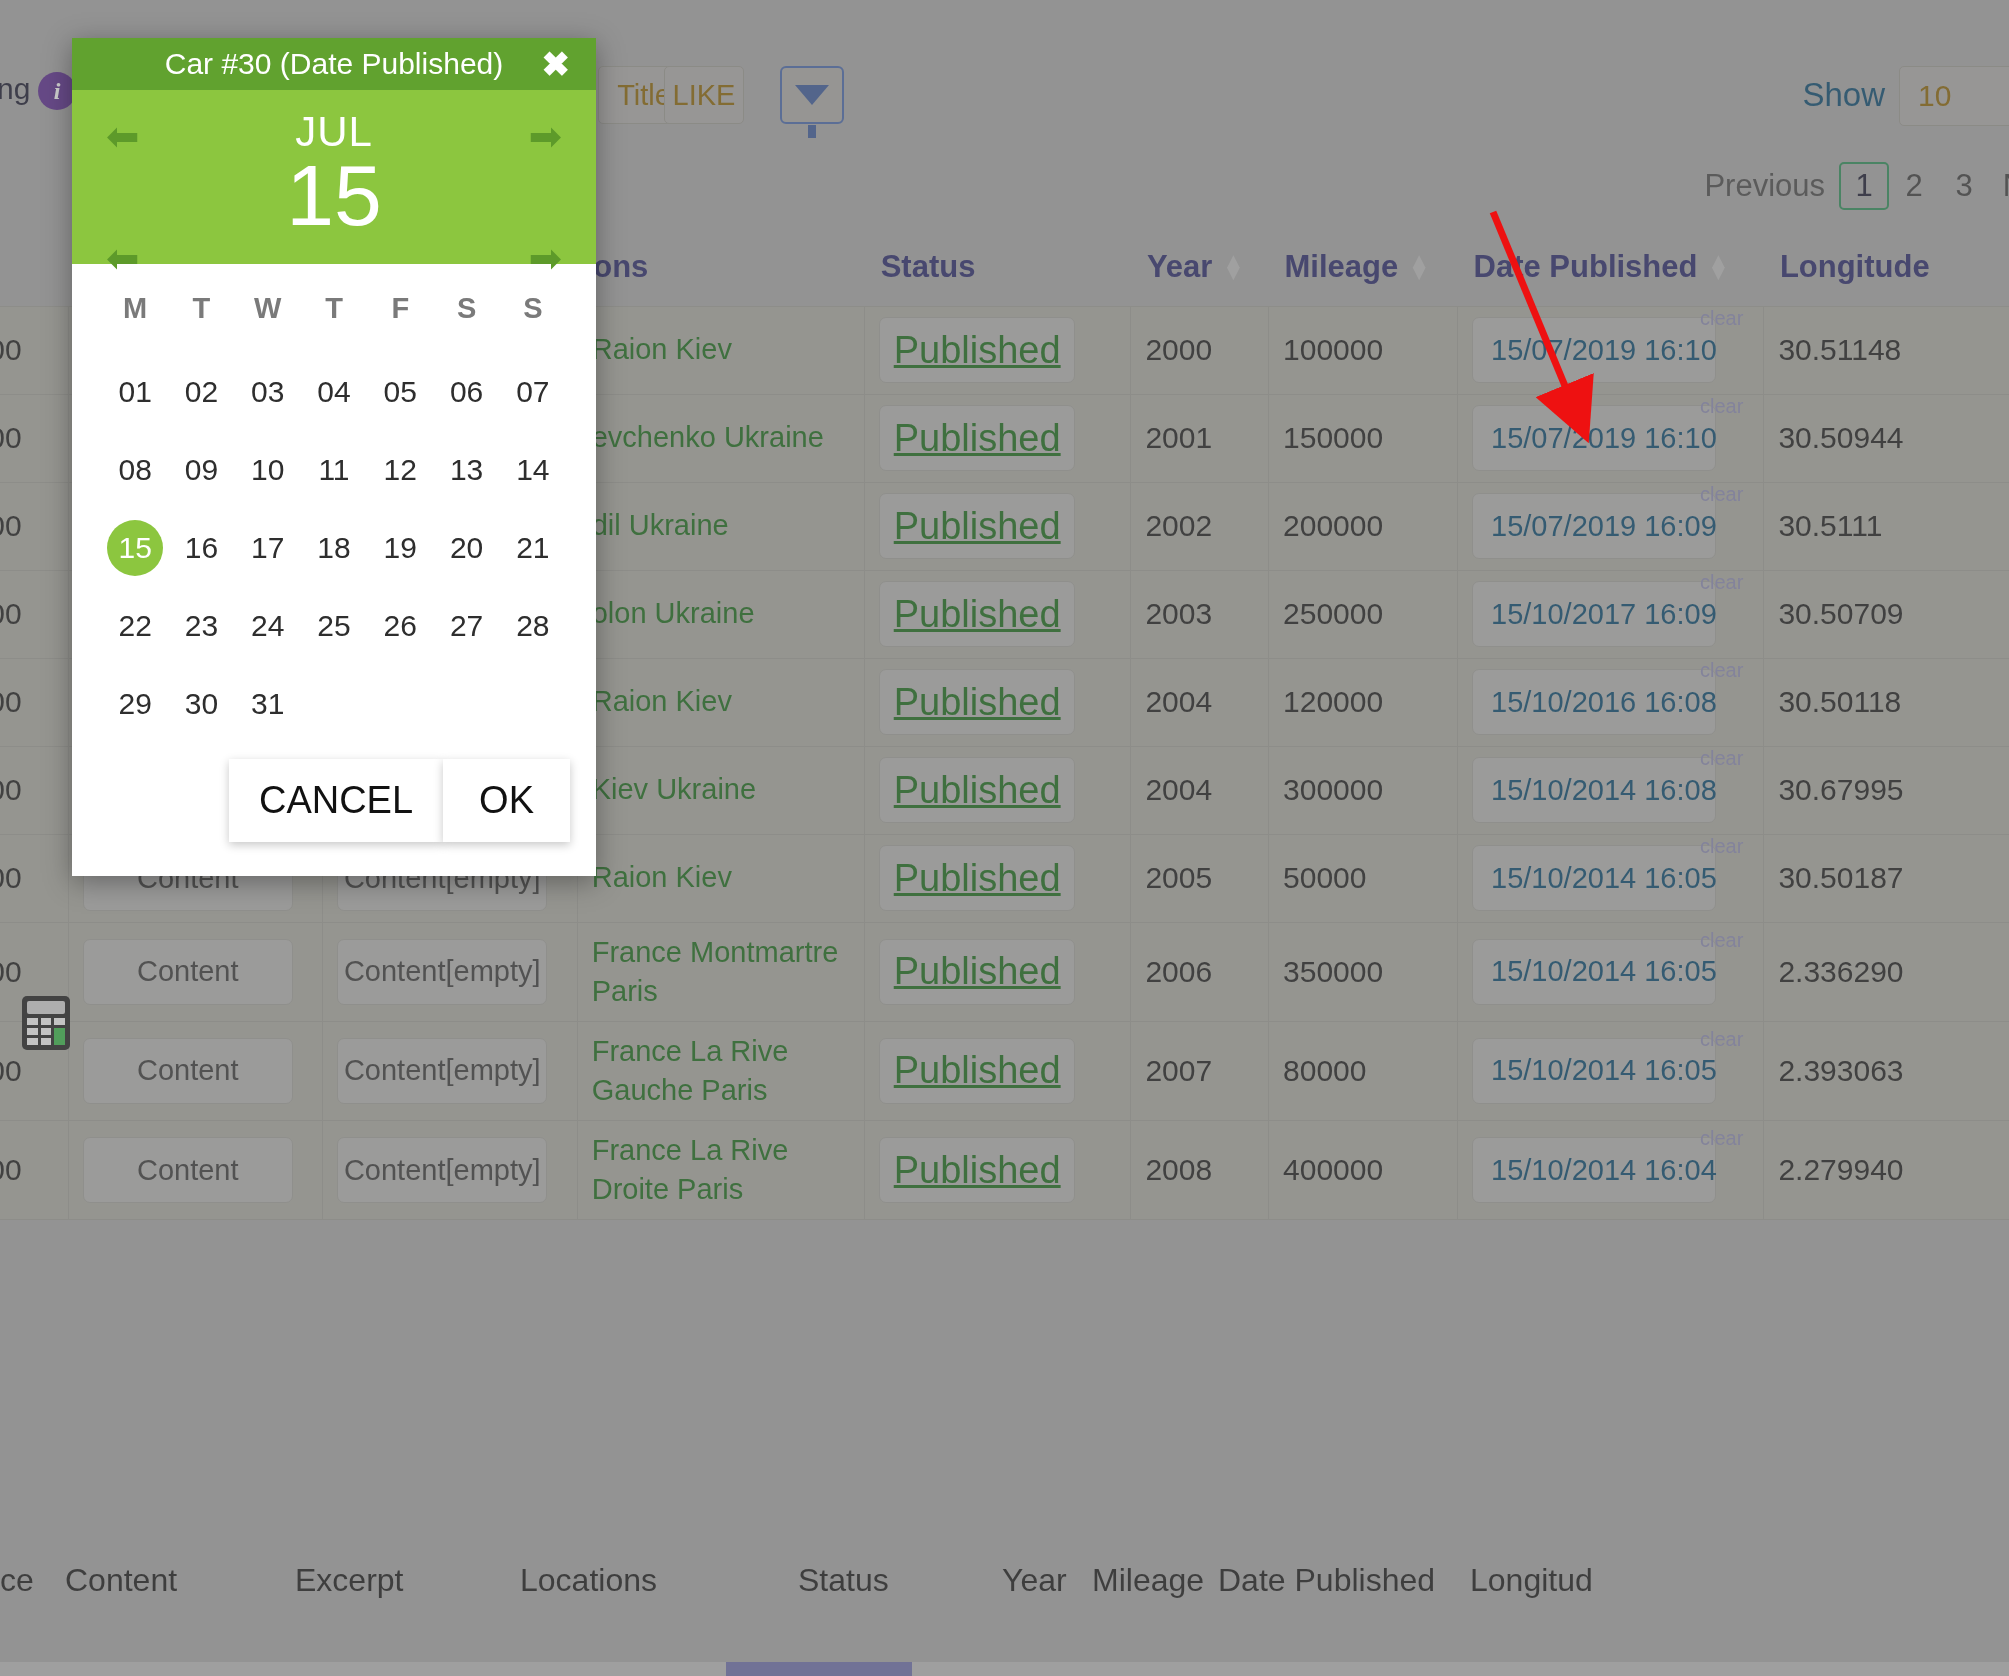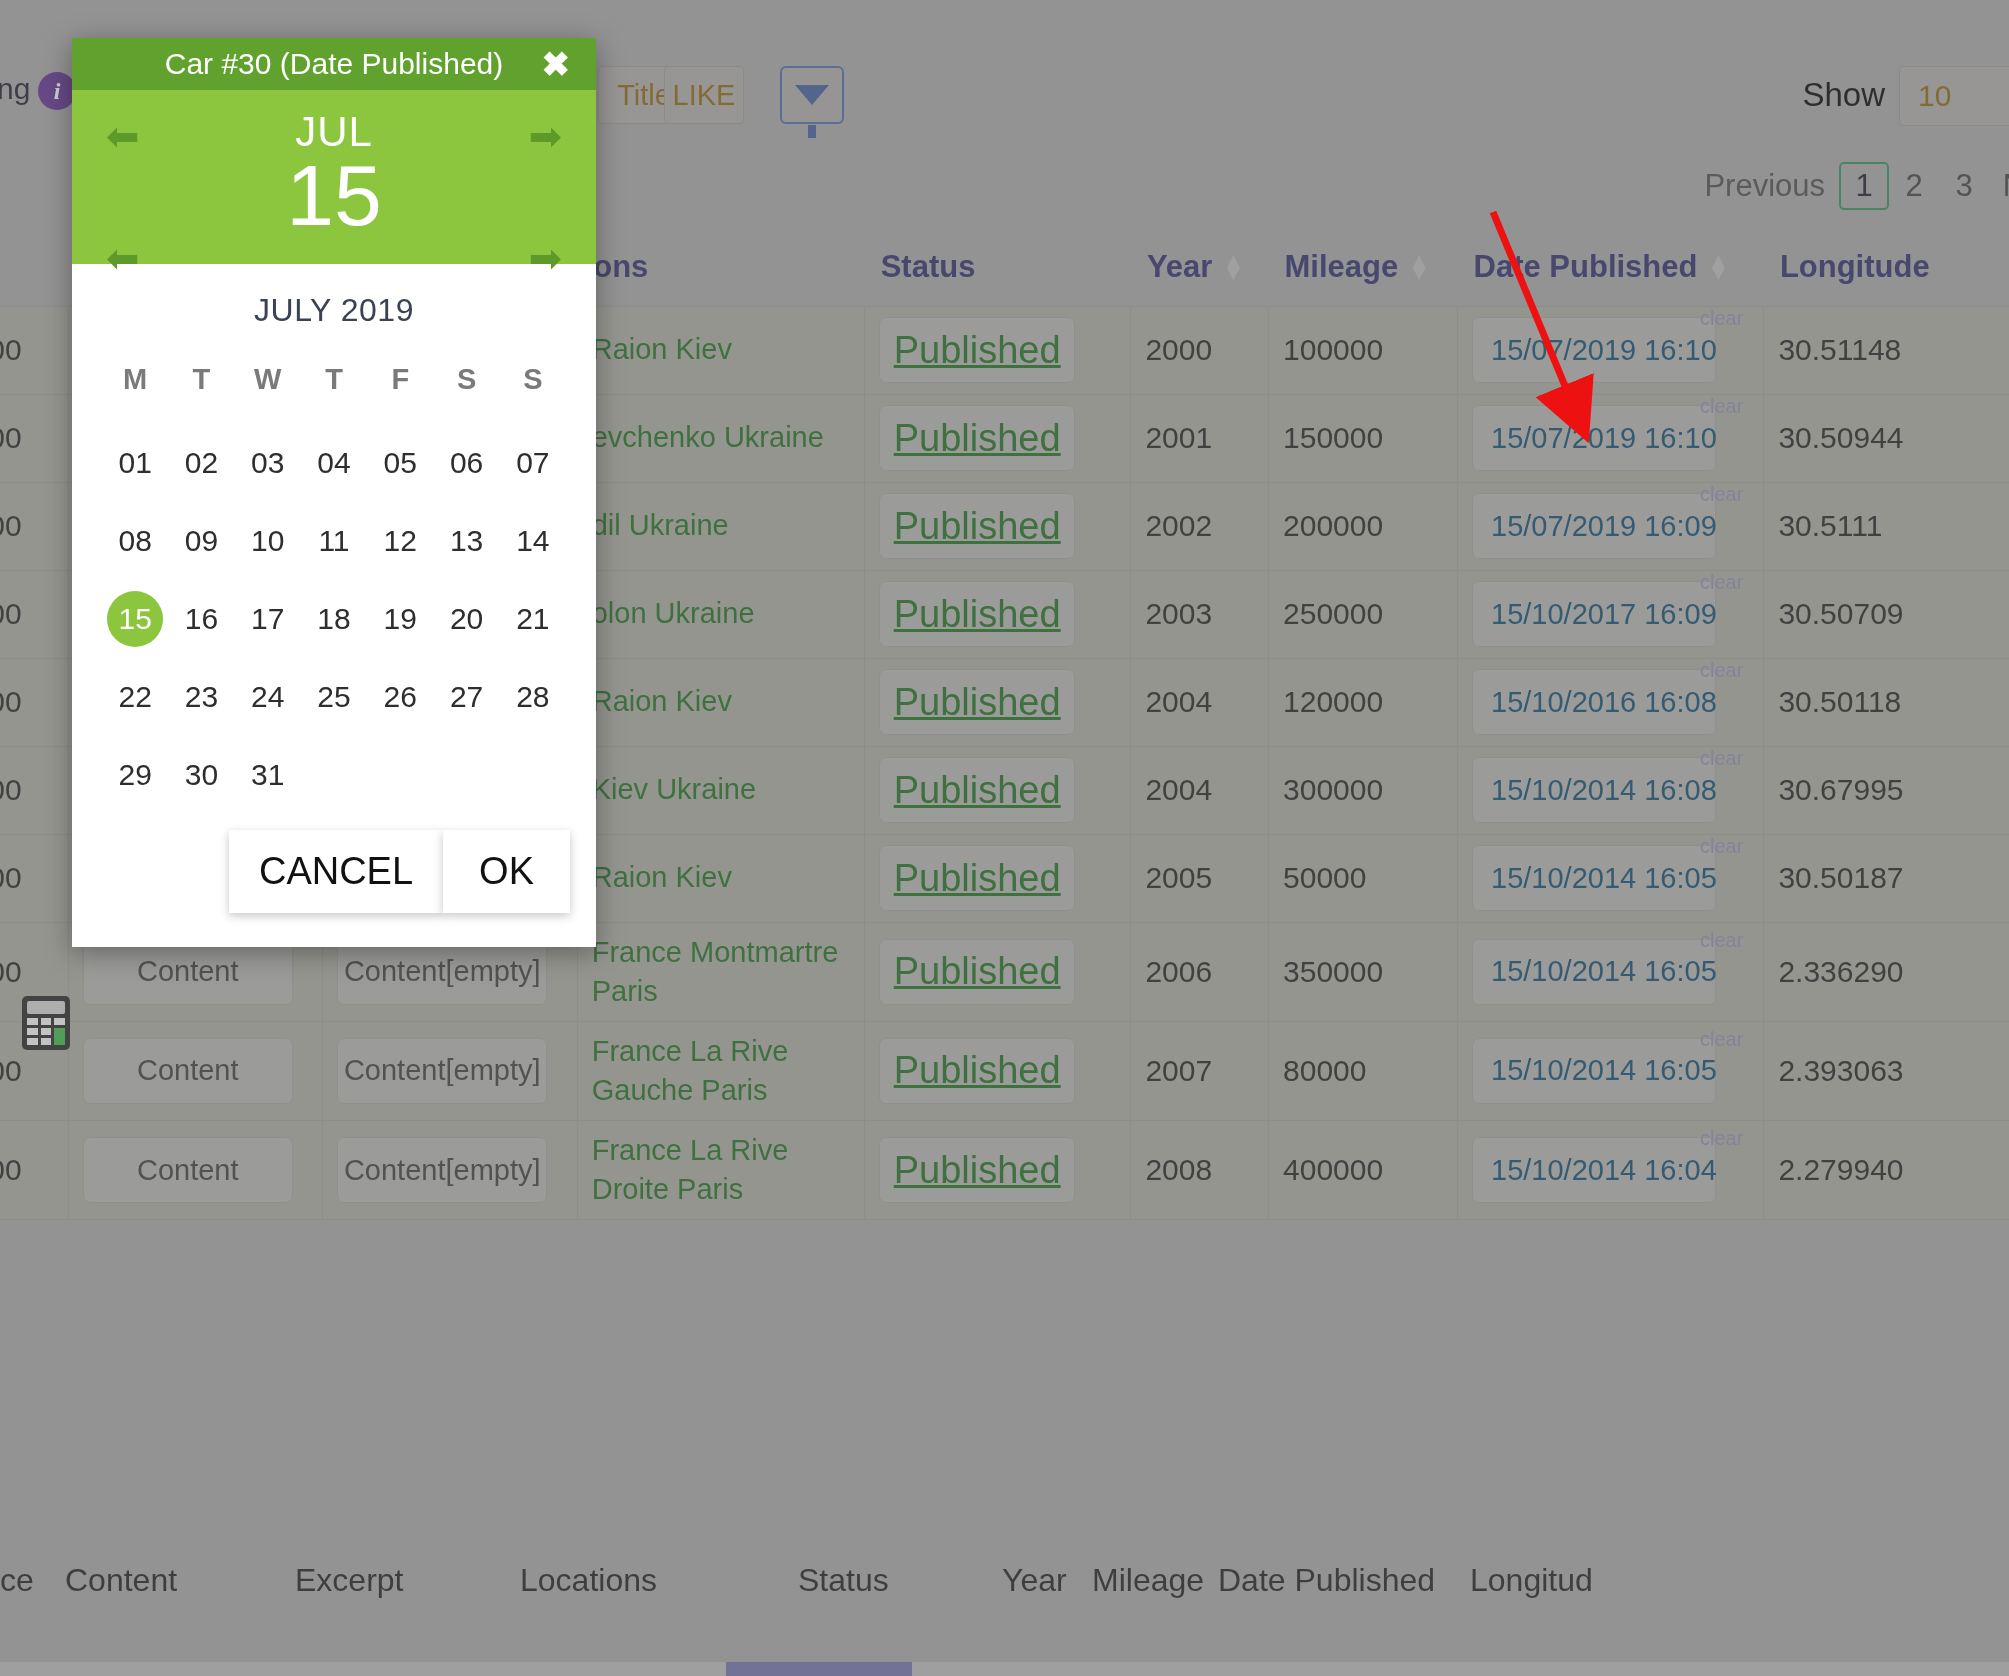--- a/index.html
+++ b/index.html
@@ -45,21 +45,21 @@
     display: flex; align-items: center; justify-content: center;
   }
   .funnel { width: 0; height: 0; border-left: 17px solid transparent;
             border-right: 17px solid transparent; border-top: 20px solid #3d5a97;
             position: relative; }
   .funnel::after { content:""; position:absolute; left:-4px; top:20px;
             width:8px; height:13px; background:#3d5a97; }
 
   .show-label {
     position: absolute; right: 124px; top: 76px;
-    font-size: 33px; color: #000000;
+    font-size: 33px; color: #0c4a6e;
   }
   .show-input {
     position: absolute; right: -10px; top: 66px; width: 120px; height: 60px;
     background: #aaa9a7; border: 1px solid #97968f; border-radius: 5px;
     display: flex; align-items: center; padding-left: 18px;
     color: #8a6409; font-size: 30px;
   }
 
   
   .pagination {
@@ -569,21 +569,20 @@
     <div class="picker-head">
       <span class="nav-arrow l1">⬅</span>
       <span class="nav-arrow r1">➡</span>
       <span class="nav-arrow l2">⬅</span>
       <span class="nav-arrow r2">➡</span>
       <div class="ph-month">JUL</div>
       <div class="ph-day">15</div>
     </div>
 
     <div class="picker-body">
-      <div class="cal-title">JULY 2019</div>
       <div class="cal-grid">
           <div class="dow">M</div>
           <div class="dow">T</div>
           <div class="dow">W</div>
           <div class="dow">T</div>
           <div class="dow">F</div>
           <div class="dow">S</div>
           <div class="dow">S</div>
           <div class="day">
             <span>01</span>

